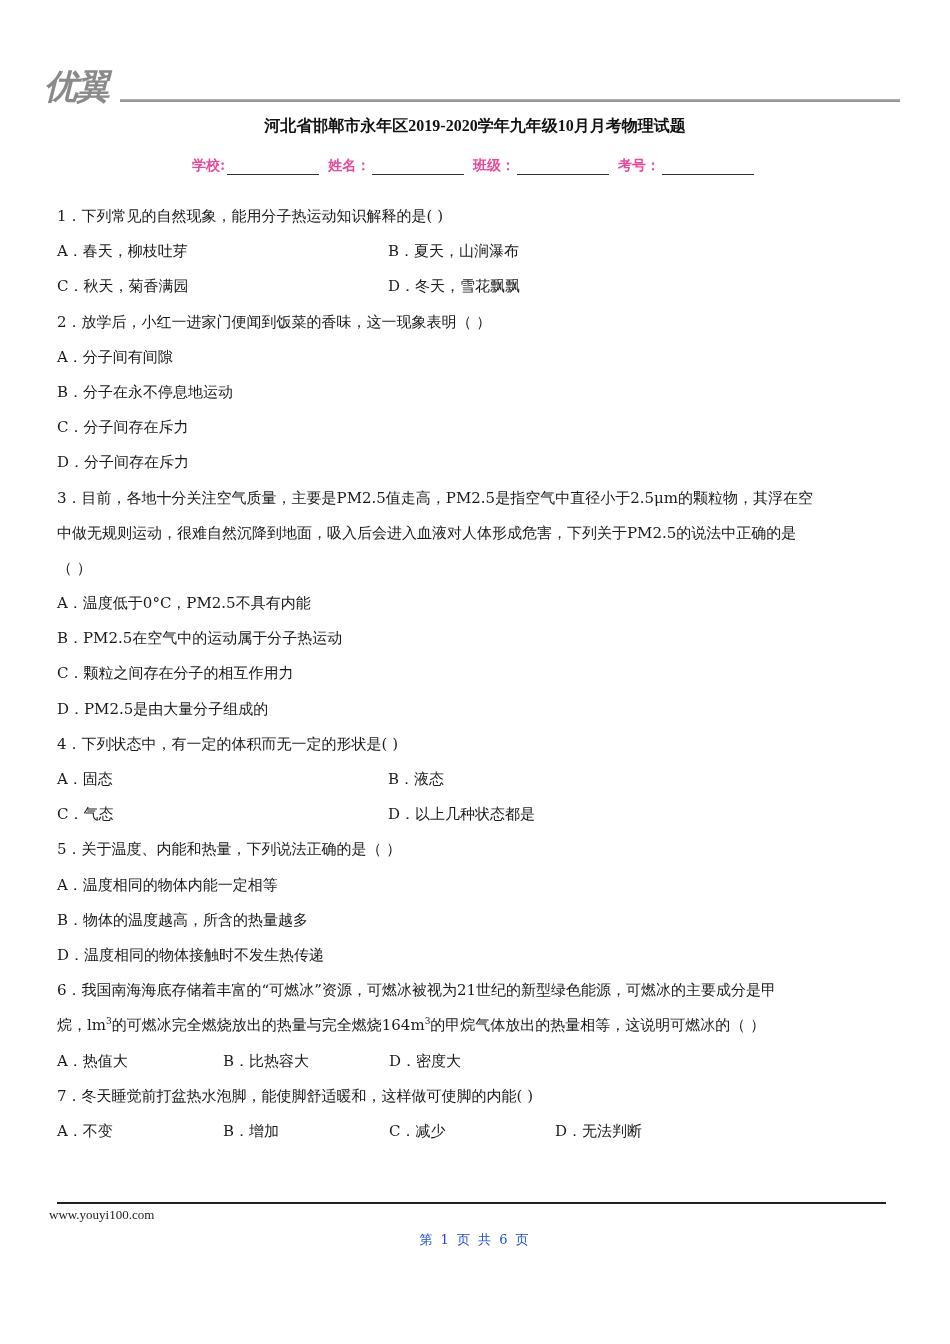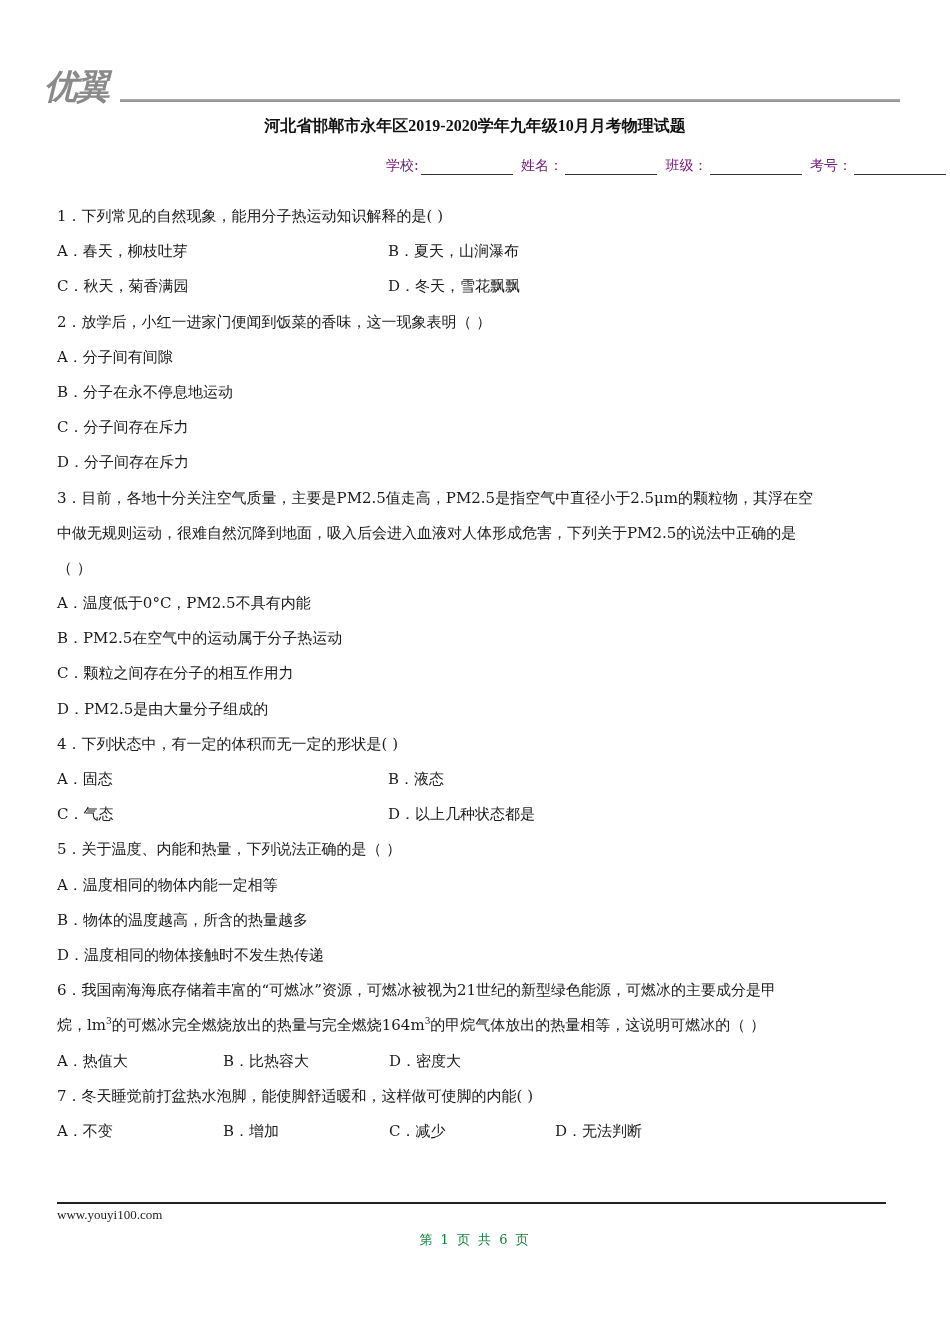--- a/index.html
+++ b/index.html
@@ -17,47 +17,47 @@
   .header-rule {
     position: absolute; left: 120px; top: 99px; width: 780px; height: 3px;
     background: linear-gradient(to bottom, #b0b0b0, #8c8c8c);
   }
   .title {
     position: absolute; left: 0; top: 116px; width: 950px; text-align: center;
     font-family: "Liberation Serif", "DejaVu Serif", serif;
     font-size: 16px; font-weight: bold; color: #111;
   }
   .info-line {
-    position: absolute; left: 0; top: 157px; width: 950px; text-align: right;
-    font-size: 14px; color: #701a75;
+    position: absolute; left: 0; top: 157px; width: 950px; text-align: center;
+    font-size: 14px; color: #ec4899; font-weight: bold;
   }
   .info-line .field { display: inline-block; }
   .info-line .blank {
     display: inline-block; width: 92px; border-bottom: 1px solid #333;
     height: 14px; vertical-align: bottom; margin: 0 4px 0 2px;
   }
   .content {
     position: absolute; left: 57px; top: 199px; width: 832px;
     font-size: 15px; line-height: 35.2px;
   }
   .line { white-space: nowrap; height: 35.2px; }
   .opts2 { display: flex; height: 35.2px; }
   .opts2 .opt { width: 331px; white-space: nowrap; }
   .opts4 { display: flex; height: 35.2px; }
   .opts4 .opt { width: 166px; white-space: nowrap; }
   .footer-rule {
     position: absolute; left: 57px; top: 1202px; width: 829px; height: 2px; background: #222;
   }
   .footer-url {
-    position: absolute; left: 57px; top: 1207px; font-size: 13px; color: #222;
+    position: absolute; left: 49px; top: 1207px; font-size: 13px; color: #222;
     font-family: "Liberation Serif", serif;
   }
   .footer-page {
     position: absolute; left: 0; top: 1231px; width: 950px; text-align: center;
-    font-size: 13px; color: #15803d; letter-spacing: 2px;
+    font-size: 13px; color: #1d4ed8; letter-spacing: 2px;
   }
   sup { font-size: 9px; line-height: 0; }
 </style>
 </head>
 <body>
 
 <div class="logo">优翼</div>
 <div class="header-rule"></div>
 
 <div class="title">河北省邯郸市永年区2019-2020学年九年级10月月考物理试题</div>

